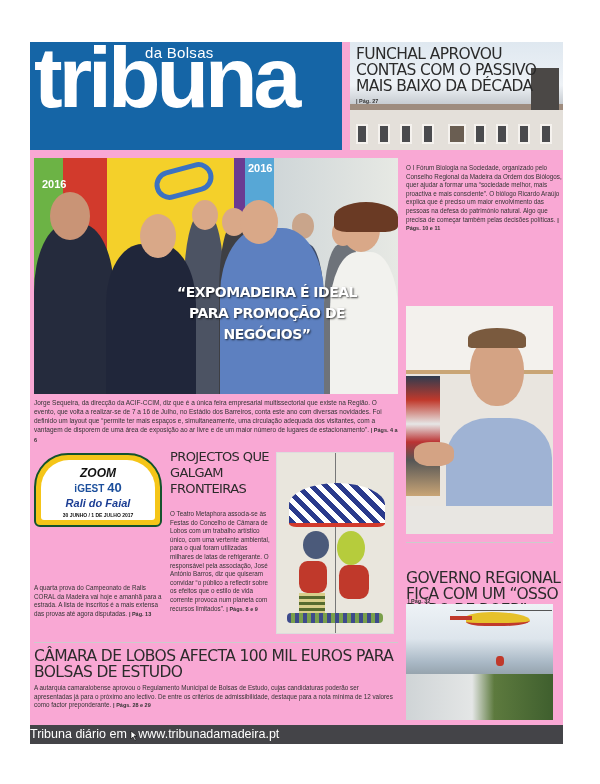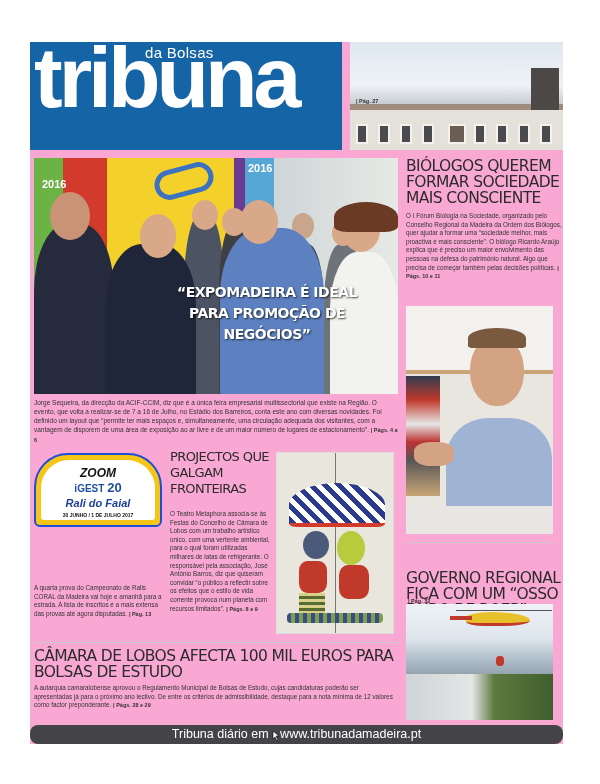--- a/index.html
+++ b/index.html
@@ -39,21 +39,21 @@
   .main-caption { position: absolute; left: 4px; top: 356px; width: 364px; font-size: 6.5px; line-height: 9px; color: #333; }
 
   
   .rcol { position: absolute; left: 376px; top: 116px; width: 157px; }
   .bio-head { font-size: 15.5px; line-height: 16px; color: #2b2b2b; font-family: "DejaVu Sans", sans-serif; letter-spacing: -0.6px; }
   .bio-text { margin-top: 6px; font-size: 6.3px; line-height: 8.6px; color: #333; }
   .bio-photo { position: absolute; left: 376px; top: 264px; width: 147px; height: 228px; overflow: hidden;
     background: linear-gradient(180deg, #f3f1ed 0%, #f3f1ed 28%, #c9a576 28%, #c9a576 30%, #e9e5df 30%, #e9e5df 100%); }
 
   
-  .rali-plate { position: absolute; left: 4px; top: 411px; width: 128px; height: 74px; background: #f5c518; border-radius: 34px 34px 6px 6px; border: 2px solid #1d4ed8; }
+  .rali-plate { position: absolute; left: 4px; top: 411px; width: 128px; height: 74px; background: #f5c518; border-radius: 34px 34px 6px 6px; border: 2px solid #14532d; }
   .rali-plate-inner { position: absolute; left: 5px; top: 5px; right: 5px; bottom: 5px; background: #fff; border-radius: 28px 28px 3px 3px; }
   .rali-logo { position: absolute; width: 100%; text-align: center; font-weight: bold; }
   .rali-head { position: absolute; left: 4px; top: 488px; width: 130px; font-size: 15.5px; line-height: 16px; color: #2b2b2b; font-family: "DejaVu Sans", sans-serif; letter-spacing: -0.6px; }
   .rali-text { position: absolute; left: 4px; top: 542px; width: 130px; font-size: 6.3px; line-height: 8.6px; color: #333; }
 
   
   .proj-head { position: absolute; left: 140px; top: 407px; width: 100px; font-size: 13px; line-height: 16px; color: #2b2b2b; font-family: "DejaVu Sans", sans-serif; letter-spacing: -0.6px; }
   .proj-text { position: absolute; left: 140px; top: 468px; width: 100px; font-size: 6.3px; line-height: 8.6px; color: #333; }
   .proj-photo { position: absolute; left: 246px; top: 410px; width: 118px; height: 182px; background: #e9e6dd; overflow: hidden; border: 1px solid #ddd; }
 
@@ -62,21 +62,21 @@
   .gov-pg { position: absolute; left: 378px; top: 556px; }
   .gov-photo { position: absolute; left: 376px; top: 562px; width: 147px; height: 116px; overflow: hidden;
     background: linear-gradient(180deg, #eef2f6 0%, #dde5ec 30%, #aab9c6 50%, #8d9aa3 65%, #c9ced0 80%, #b8bdb2 100%); }
 
   
   .divider { position: absolute; height: 1px; background: #ccc; }
   .cam-head { position: absolute; left: 4px; top: 606px; width: 364px; font-size: 15.5px; line-height: 16px; color: #2b2b2b; font-family: "DejaVu Sans", sans-serif; letter-spacing: -0.6px; }
   .cam-text { position: absolute; left: 4px; top: 642px; width: 364px; font-size: 6.3px; line-height: 8.6px; color: #333; }
 
   
-  .footer-bar { position: absolute; left: 0; top: 683px; width: 533px; height: 19px; background: #444448; color: #fff; text-align: center; font-size: 12.5px; line-height: 19px; border-radius: 8px; }
+  .footer-bar { position: absolute; left: 0; top: 683px; width: 533px; height: 19px; background: #444448; color: #fff; text-align: left; font-size: 12.5px; line-height: 19px; }
   .cursor { display: inline-block; width: 8px; height: 10px; position: relative; top: 3px; }
 </style>
 </head>
 <body>
 
 <div class="page">
 
   <div class="masthead">
     <div class="mast-title">tribuna</div>
     <div class="mast-sub">da Bolsas</div>
@@ -89,20 +89,21 @@
       <div class="win" style="left:6px"></div>
         <div class="win" style="left:28px"></div>
         <div class="win" style="left:50px"></div>
       <div class="win" style="left:72px"></div>
         <div class="win" style="left:98px;width:18px;background:#6a5e52"></div>
         <div class="win" style="left:124px"></div>
       <div class="win" style="left:146px"></div>
         <div class="win" style="left:168px"></div>
         <div class="win" style="left:190px"></div>
     </div>
+    <div class="teaser-head">FUNCHAL APROVOU CONTAS COM O PASSIVO MAIS BAIXO DA DÉCADA</div>
     <div class="teaser-pg pg">| Pág. 27</div>
   </div>
 
   <div class="main-photo">
     <div style="position:absolute;left:8px;top:20px;color:#fff;font-weight:bold;font-size:11px;">2016</div>
     <div style="position:absolute;left:214px;top:4px;color:#fff;font-weight:bold;font-size:11px;">2016</div>
     <div style="position:absolute;left:120px;top:8px;width:60px;height:30px;border:5px solid #3b72c2;border-radius:20px;transform:rotate(-15deg);"></div>
 
     <div class="person" style="left:250px;width:40px;height:150px;background:#3c4a66;"></div>
     <div class="head" style="left:258px;top:55px;width:22px;height:26px;background:#c9a58b;"></div>
@@ -123,39 +124,38 @@
     <div class="head" style="left:308px;top:50px;width:38px;height:44px;"></div>
     <div style="position:absolute;left:300px;top:44px;width:64px;height:30px;background:#6a3a24;border-radius:50% 50% 20% 20%;"></div>
     <div class="main-quote">“EXPOMADEIRA É IDEAL PARA PROMOÇÃO DE NEGÓCIOS”</div>
   </div>
   <div class="main-caption">
     <span>Jorge Sequeira, da direcção da ACIF-CCIM, diz que é a única feira empresarial multissectorial que existe na Região. O evento, que volta a realizar-se de 7 a 16 de Julho, no Estádio dos Barreiros, conta este ano com diversas novidades. Foi definido um layout que “permite ter mais espaços e, simultaneamente, uma circulação adequada dos visitantes, com a vantagem de disporem de uma área de exposição ao ar livre e de um maior número de lugares de estacionamento”.</span>
     <span class="pg">| Págs. 4 a 6</span>
   </div>
 
   <div class="rcol">
-    <div class="bio-head">BIÓLOGOS QUEREM FORMAR SOCIEDADE MAIS CONSCIENTE</div>
     <div class="bio-text">
       <span>O I Fórum Biologia na Sociedade, organizado pelo Conselho Regional da Madeira da Ordem dos Biólogos, quer ajudar a formar uma “sociedade melhor, mais proactiva e mais consciente”. O biólogo Ricardo Araújo explica que é preciso um maior envolvimento das pessoas na defesa do património natural. Algo que precisa de começar também pelas decisões políticas.</span>
       <span class="pg">| Págs. 10 e 11</span>
     </div>
   </div>
   <div class="bio-photo">
     <div style="position:absolute;left:0;top:70px;width:34px;height:120px;background:linear-gradient(180deg,#2f3c4f 0%,#c0392b 20%,#e6e6e6 40%,#b33 55%,#555 70%,#c9a576 100%);"></div>
     <div style="position:absolute;left:40px;top:112px;width:106px;height:100px;background:#9fb3d4;border-radius:40% 40% 0 0;"></div>
     <div style="position:absolute;left:64px;top:30px;width:54px;height:70px;background:#d4a384;border-radius:48%;"></div>
     <div style="position:absolute;left:62px;top:22px;width:58px;height:20px;background:#7a5a3e;border-radius:50% 50% 10% 10%;"></div>
     <div style="position:absolute;left:8px;top:136px;width:40px;height:24px;background:#d4a384;border-radius:40%;"></div>
     <div style="position:absolute;left:0;top:200px;width:147px;height:28px;background:#e8e6e2;"></div>
   </div>
 
   <div class="rali-plate">
     <div class="rali-plate-inner">
       <div class="rali-logo" style="top:6px;font-size:12px;font-style:italic;color:#111;">ZOOM</div>
-      <div class="rali-logo" style="top:20px;font-size:10px;color:#1c4f9c;"><span>iGEST</span> <span style="font-size:13px;">20</span></div>
+      <div class="rali-logo" style="top:20px;font-size:10px;color:#1c4f9c;"><span>iGEST</span> <span style="font-size:13px;">40</span></div>
       <div class="rali-logo" style="top:37px;font-size:11px;font-style:italic;color:#1c3e94;">Rali do Faial</div>
       <div class="rali-logo" style="top:52px;font-size:5px;color:#111;">30 JUNHO / 1 DE JULHO 2017</div>
     </div>
   </div>
   <div class="rali-text">
     <span>A quarta prova do Campeonato de Ralis CORAL da Madeira vai hoje e amanhã para a estrada. A lista de inscritos é a mais extensa das provas até agora disputadas.</span>
     <span class="pg">| Pág. 13</span>
   </div>
 
   <div class="proj-head">PROJECTOS QUE GALGAM FRONTEIRAS</div>

